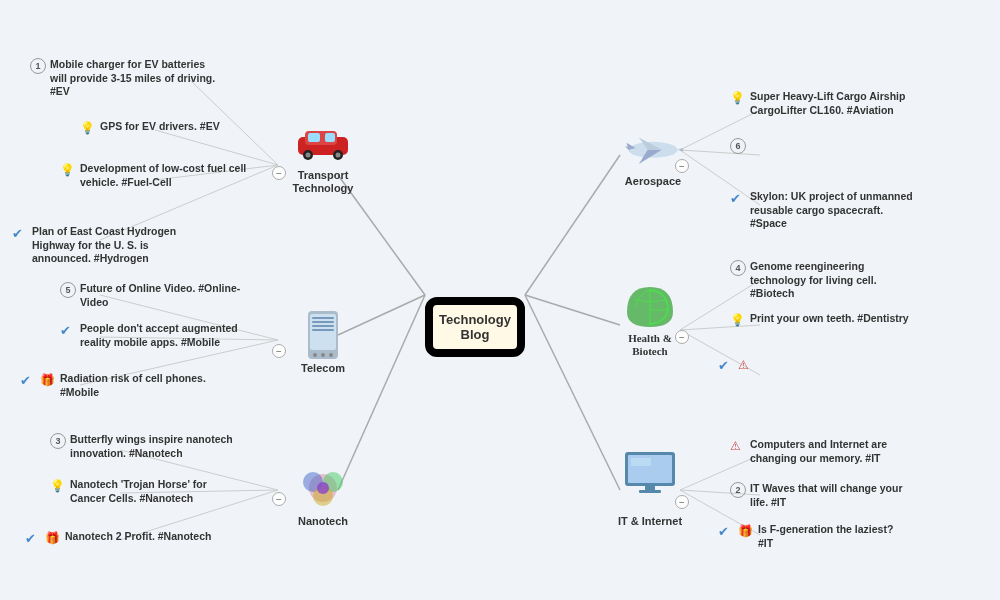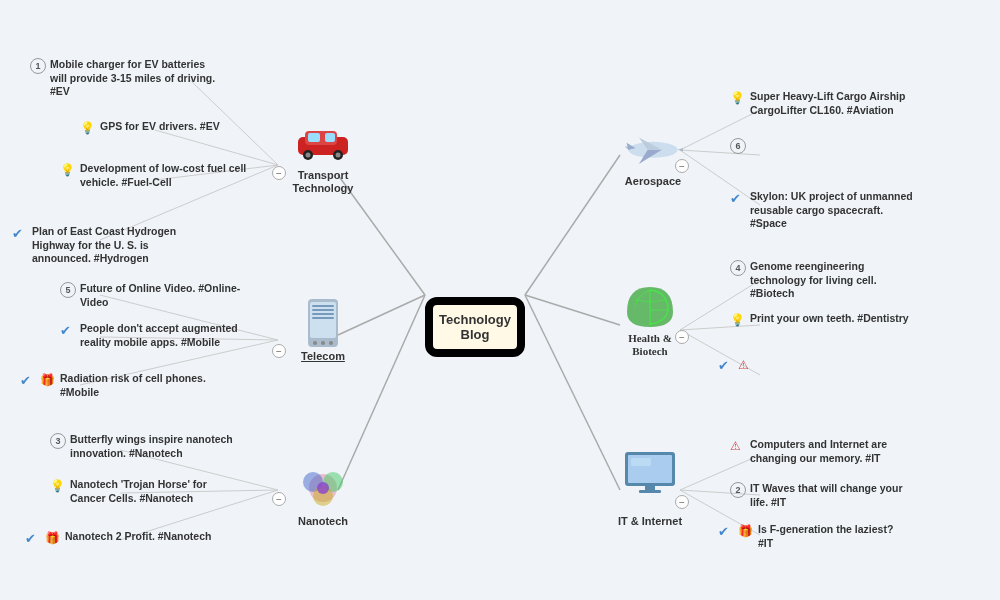--- a/index.html
+++ b/index.html
@@ -226,21 +226,21 @@
 <div class="leaf-item" style="left:60px; top:162px;">
   <span class="icon icon-bulb">💡</span>
   <span class="text">Development of low-cost fuel cell vehicle. #Fuel-Cell</span>
 </div>
 
 <div class="leaf-item" style="left:12px; top:225px;">
   <span class="icon icon-check">✔</span>
   <span class="text">Plan of East Coast Hydrogen Highway for the U. S. is announced. #Hydrogen</span>
 </div>
 
-<div class="branch-node" style="left:278px; top:283px;text-decoration:underline;">
+<div class="branch-node" style="left:278px; top:295px;">
   <div class="node-img">
     <svg width="42" height="52" viewBox="0 0 42 52">
       <rect x="6" y="2" width="30" height="48" rx="4" fill="#aabbcc"></rect>
       <rect x="8" y="5" width="26" height="36" rx="2" fill="#cce0f0"></rect>
 
       <rect x="10" y="8" width="22" height="2" rx="1" fill="#7799bb"></rect>
       <rect x="10" y="12" width="22" height="2" rx="1" fill="#7799bb"></rect>
       <rect x="10" y="16" width="22" height="2" rx="1" fill="#7799bb"></rect>
       <rect x="10" y="20" width="22" height="2" rx="1" fill="#7799bb"></rect>
 

